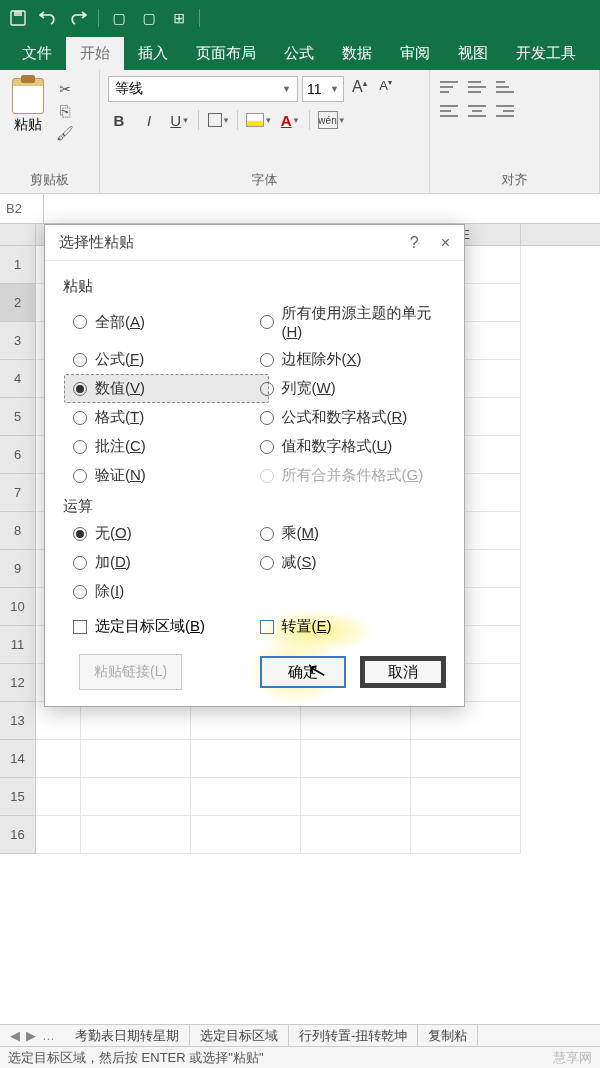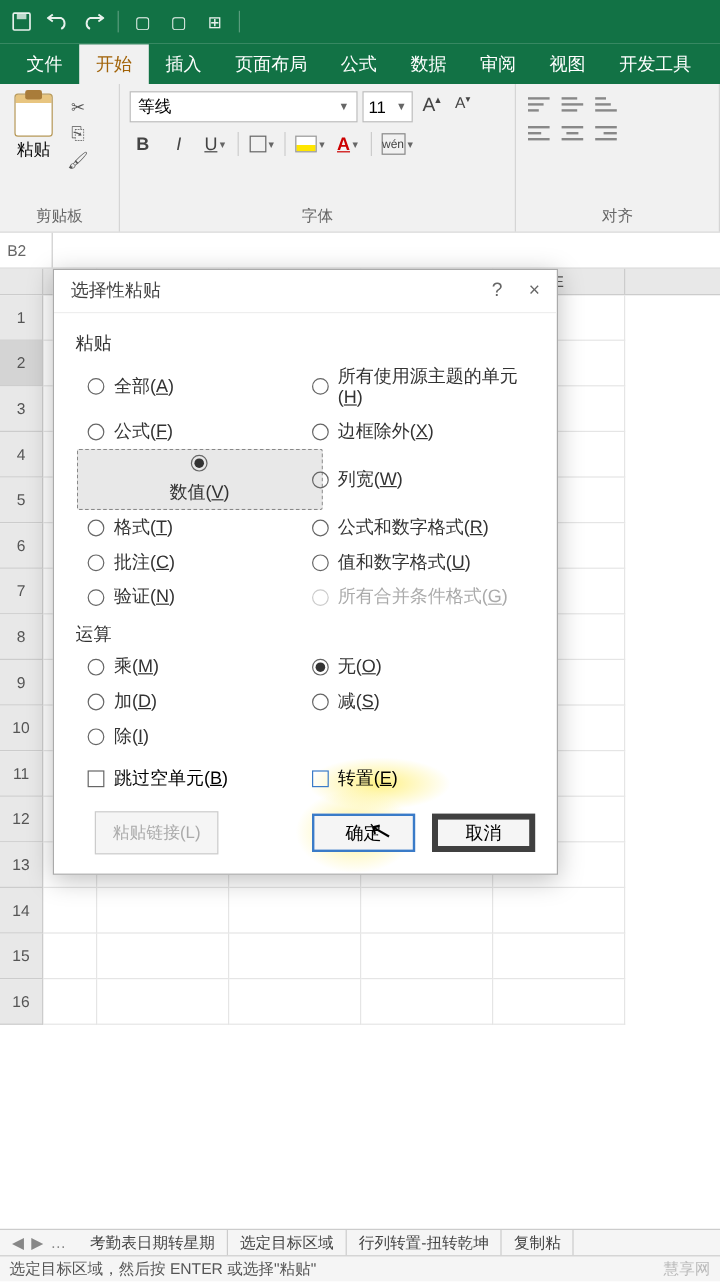--- a/index.html
+++ b/index.html
@@ -6,21 +6,21 @@
 body { width: 600px; height: 1068px; background: #fff; overflow: hidden; position: relative; font-size: 14px; }
 
 
 .qat { height: 36px; background: #127245; display: flex; align-items: center; padding: 0 8px; gap: 10px; }
 .qat .icon { width: 20px; height: 20px; display: flex; align-items: center; justify-content: center; color: #fff; opacity: 0.9; }
 .qat .sep { width: 1px; height: 18px; background: rgba(255,255,255,0.3); }
 
 
 .tabs { height: 34px; background: #127245; display: flex; align-items: flex-end; padding: 0 8px; }
 .tab { padding: 7px 14px; color: #fff; font-size: 15px; cursor: pointer; }
-.tab.active { background: #f1f1f1; color: #a16207; }
+.tab.active { background: #f1f1f1; color: #737373; }
 
 
 .ribbon { height: 124px; background: #f1f1f1; border-bottom: 1px solid #d5d5d5; display: flex; }
 .group { padding: 6px 8px 2px; display: flex; flex-direction: column; justify-content: space-between; border-right: 1px solid #d5d5d5; }
 .group-label { text-align: center; font-size: 13px; color: #666; padding: 2px 0; }
 .group-body { flex: 1; display: flex; align-items: flex-start; gap: 6px; }
 
 
 .paste-big { display: flex; flex-direction: column; align-items: center; gap: 2px; padding: 2px 4px; }
 .paste-icon { width: 32px; height: 36px; background: linear-gradient(#e8c580 0 20%, #fff 20% 100%); border: 1px solid #b89a5a; border-radius: 3px; position: relative; }
@@ -68,21 +68,21 @@
 .dlg-title { height: 36px; display: flex; align-items: center; justify-content: space-between; padding: 0 14px; font-size: 15px; color: #444; border-bottom: 1px solid #eee; }
 .dlg-title .ctrls { display: flex; gap: 22px; color: #666; font-size: 16px; }
 .dlg-body { padding: 10px 18px 16px; }
 .section-hdr { font-size: 15px; color: #333; margin: 6px 0 8px; }
 .radio-grid { display: grid; grid-template-columns: 1fr 1fr; row-gap: 10px; margin-left: 10px; margin-bottom: 12px; }
 .radio { display: flex; align-items: center; gap: 8px; font-size: 15px; color: #333; cursor: pointer; }
 .radio.disabled { color: #aaa; }
 .rbtn { width: 14px; height: 14px; border: 1px solid #666; border-radius: 50%; display: inline-flex; align-items: center; justify-content: center; flex-shrink: 0; }
 .radio.disabled .rbtn { border-color: #ccc; }
 .rbtn.checked::after { content: ""; width: 8px; height: 8px; background: #333; border-radius: 50%; }
-.radio.hl { background: #e8e8e8; border: 1px dashed #888; padding: 4px 8px; margin: -5px -9px; border-radius: 2px; flex-direction: column; }
+.radio.hl { background: #e8e8e8; border: 1px dashed #888; padding: 4px 8px; margin: -5px -9px; border-radius: 2px; }
 .u { text-decoration: underline; }
 .chk-row { display: grid; grid-template-columns: 1fr 1fr; margin: 16px 0 18px 10px; }
 .check { display: flex; align-items: center; gap: 8px; font-size: 15px; cursor: pointer; }
 .cbox { width: 14px; height: 14px; border: 1px solid #666; flex-shrink: 0; }
 .check.hl .cbox { border-color: #3a7bc8; }
 .check.hl { position: relative; }
 .hl-spot { position: absolute; left: -4px; top: -8px; width: 120px; height: 44px; background: radial-gradient(ellipse at center, rgba(255,240,120,0.9) 0%, rgba(255,240,120,0) 70%); z-index: -1; }
 .dlg-buttons { display: flex; justify-content: space-between; align-items: center; padding-left: 16px; }
 .lnk-btn { padding: 8px 14px; border: 1px solid #ccc; background: #f5f5f5; color: #aaa; font-size: 14px; }
 .btns-right { display: flex; gap: 14px; position: relative; align-items: center; }
@@ -447,46 +447,46 @@
         </div>
         <div class="radio disabled">
           <span class="rbtn"></span>
           <span>所有合并条件格式(<span class="u">G</span>)</span>
         </div>
       </div>
 
     <div class="section-hdr">运算</div>
     <div class="radio-grid" id="op-grid" style="grid-template-rows:repeat(3,auto)">
         <div class="radio">
-          <span class="rbtn"></span>
-          <span>乘(<span class="u">M</span>)</span>
-        </div>
-        <div class="radio">
           <span class="rbtn checked"></span>
           <span>无(<span class="u">O</span>)</span>
+        </div>
+        <div class="radio">
+          <span class="rbtn"></span>
+          <span>乘(<span class="u">M</span>)</span>
         </div>
         <div class="radio">
           <span class="rbtn"></span>
           <span>加(<span class="u">D</span>)</span>
         </div>
         <div class="radio">
           <span class="rbtn"></span>
           <span>减(<span class="u">S</span>)</span>
         </div>
         <div class="radio">
           <span class="rbtn"></span>
           <span>除(<span class="u">I</span>)</span>
         </div>
         <div></div>
       </div>
 
     <div class="chk-row">
       <label class="check">
         <span class="cbox"></span>
-        <span><span>跳过空单元(</span><span class="u">B</span><span>)</span></span>
+        <span><span>选定目标区域(</span><span class="u">B</span><span>)</span></span>
       </label>
       <label class="check hl">
         <div class="hl-spot"></div>
         <span class="cbox"></span>
         <span><span>转置(</span><span class="u">E</span><span>)</span></span>
       </label>
     </div>
 
     <div class="dlg-buttons">
       <button class="lnk-btn">粘贴链接(L)</button>

